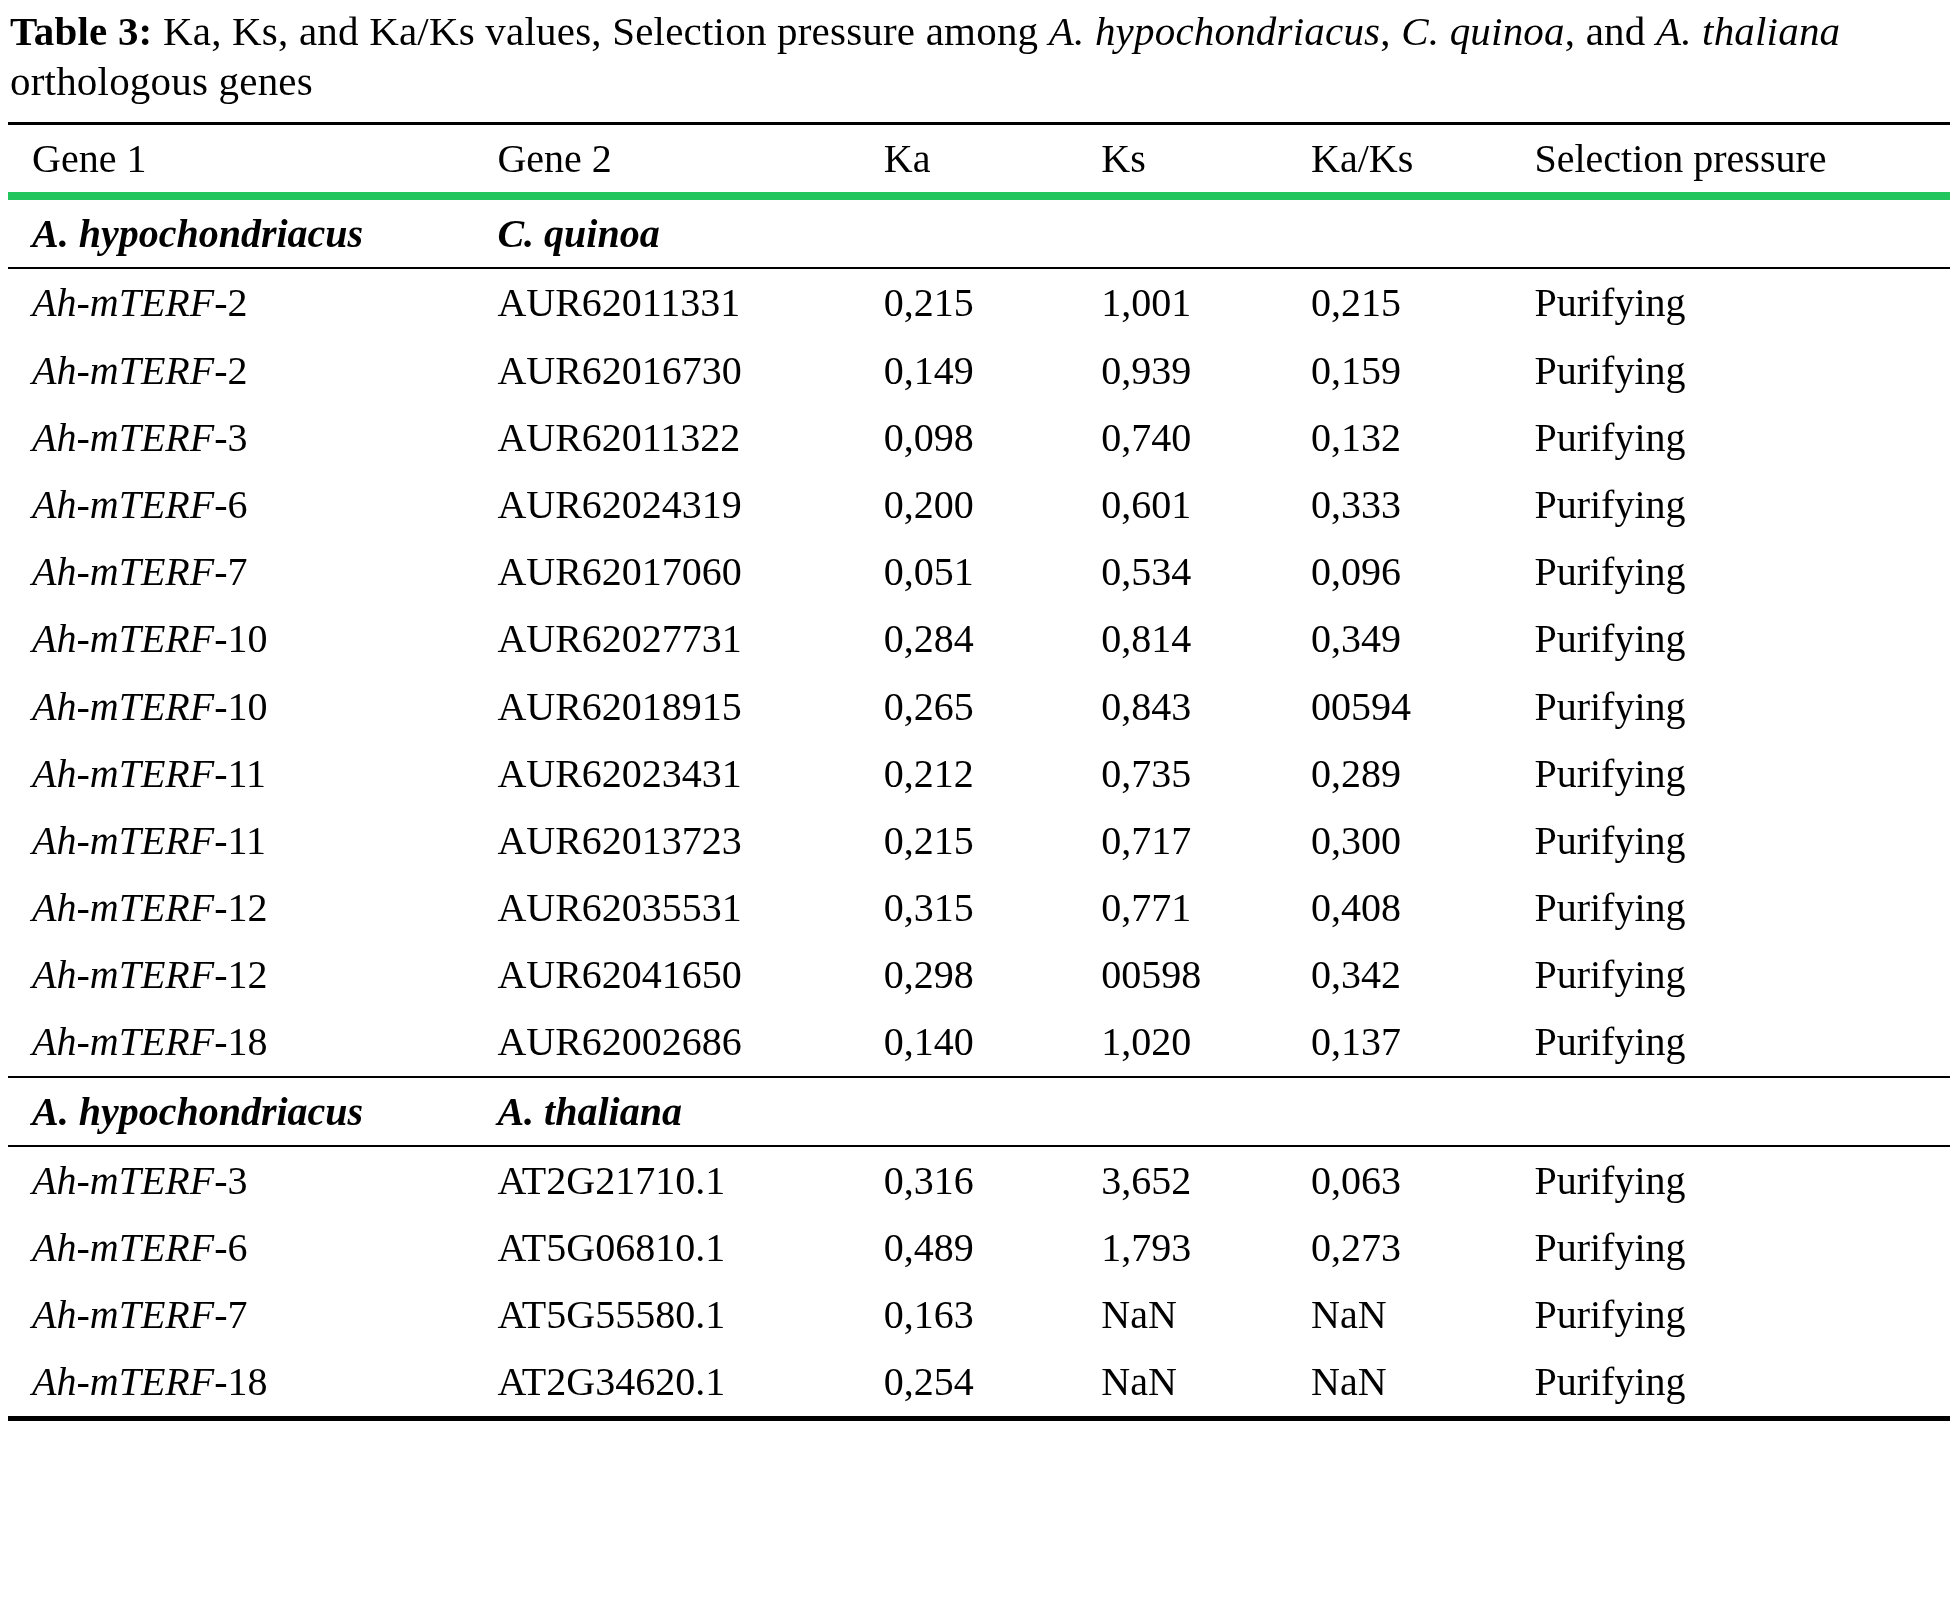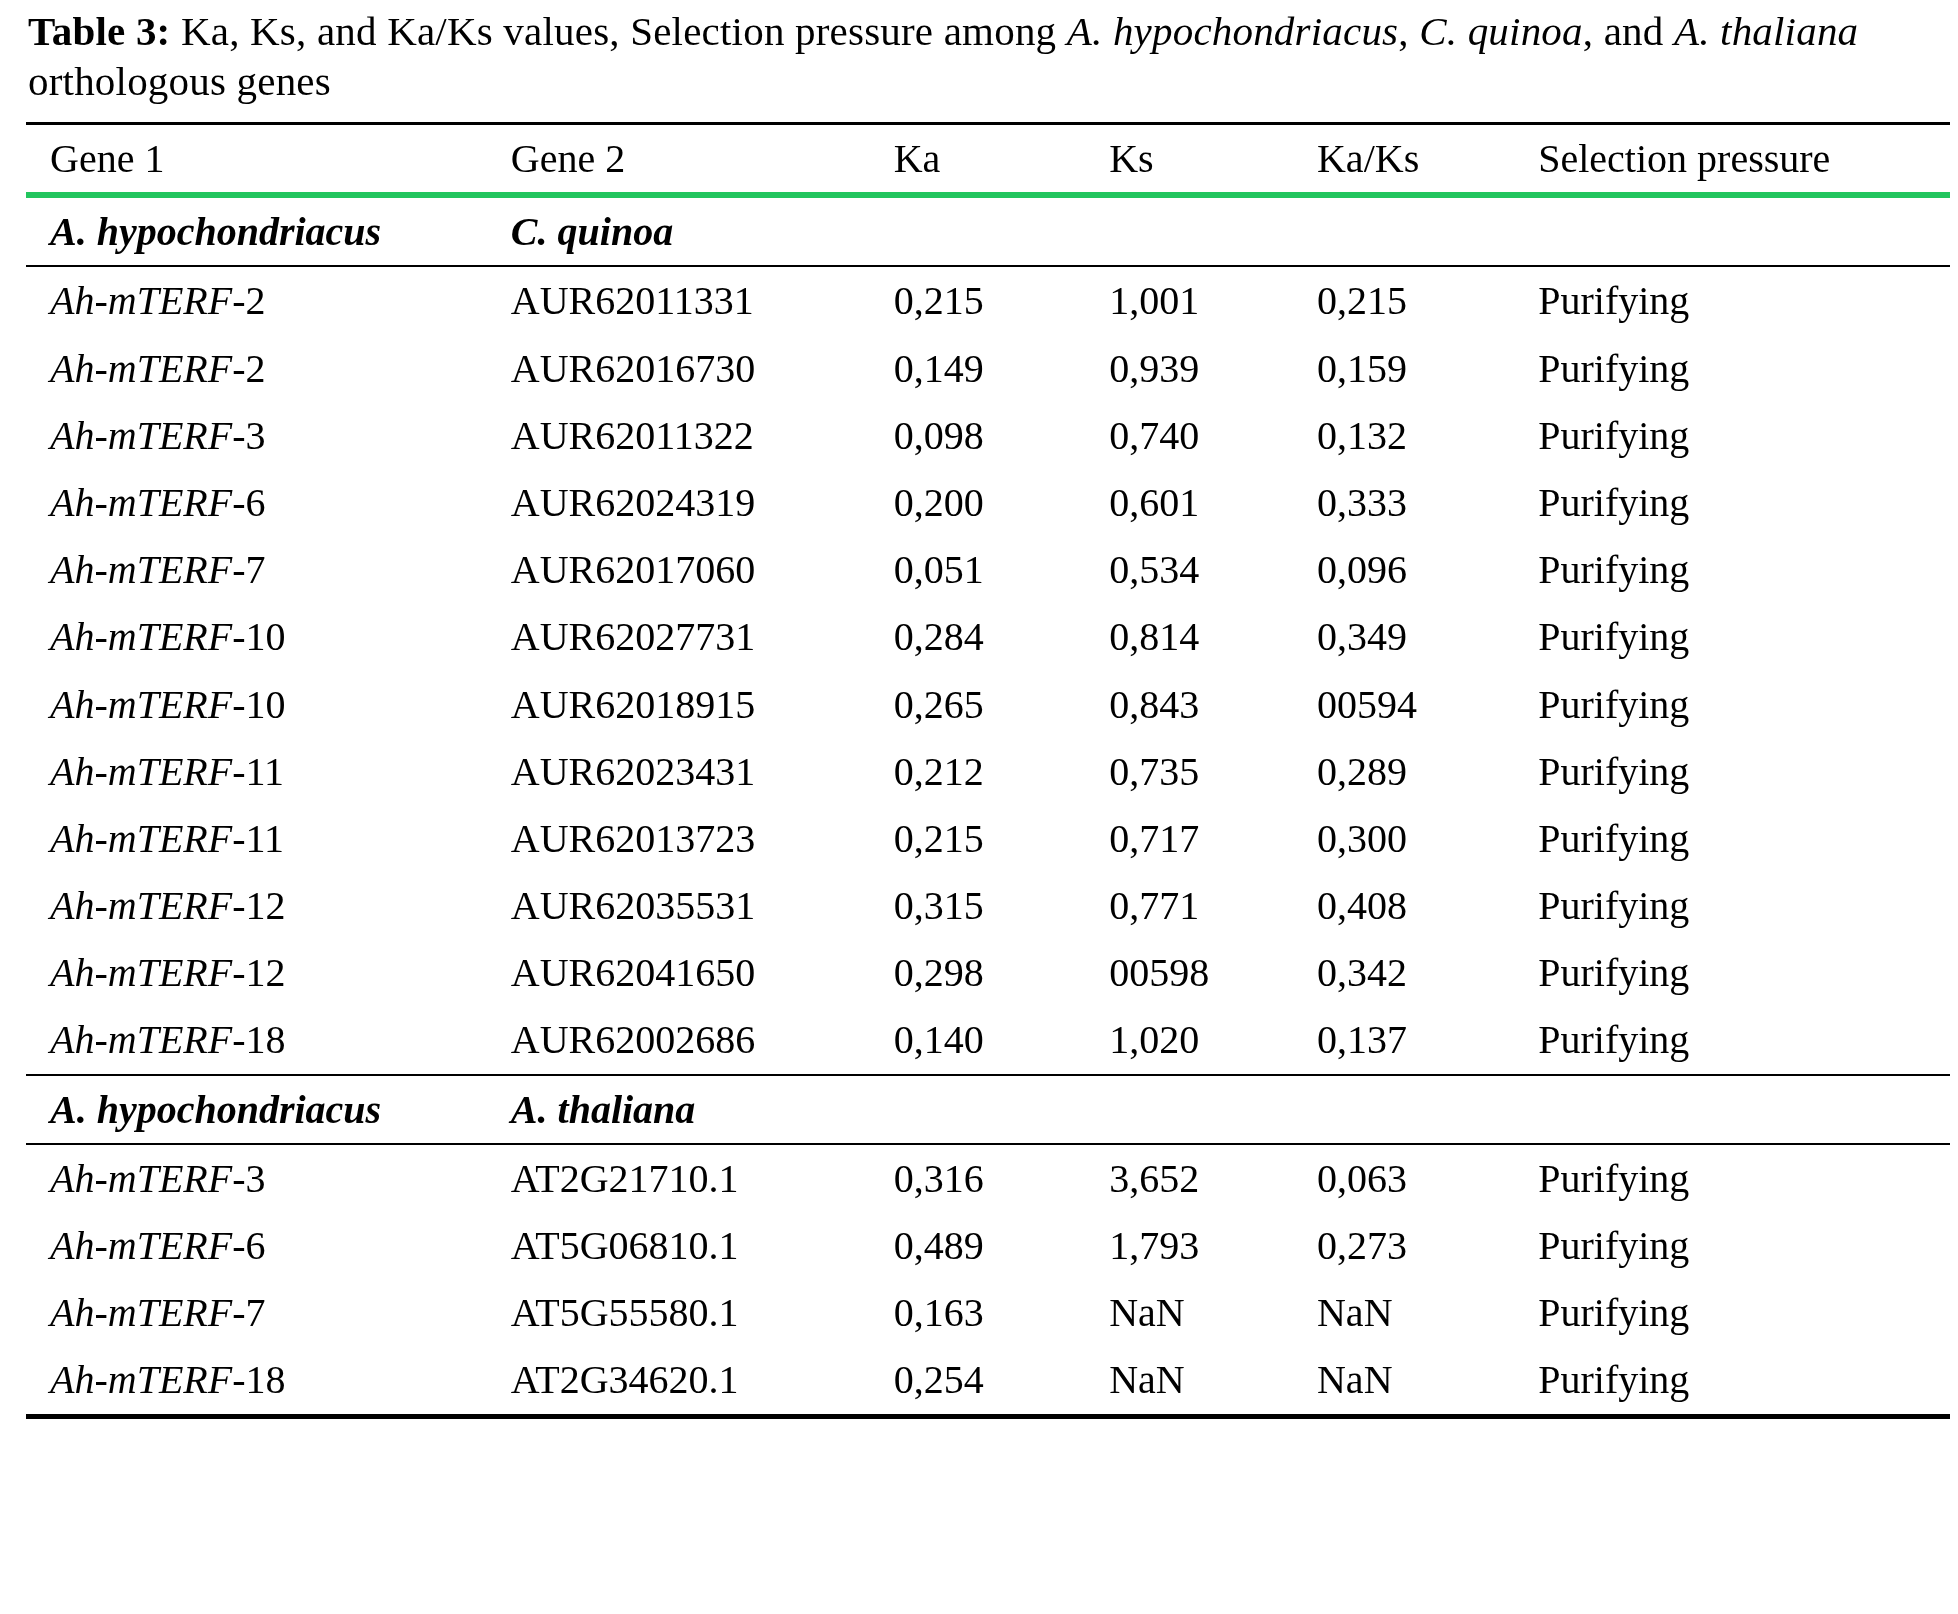--- a/index.html
+++ b/index.html
@@ -7,21 +7,21 @@
   body {
     width: 1958px;
     height: 1614px;
     font-family: "Liberation Serif", "DejaVu Serif", serif;
     color: #000000;
     overflow: hidden;
   }
   .page {
     width: 100%;
     height: 100%;
-    padding: 2px 8px 0 26px;
+    padding: 2px 8px 0 8px;
   }
   .caption {
     font-size: 41px;
     line-height: 1.22;
     padding: 4px 2px 16px 2px;
     letter-spacing: 0.2px;
   }
   .caption .bold { font-weight: 700; }
   .caption .italic { font-style: italic; }
   table.data-table {
@@ -35,21 +35,21 @@
     font-size: 40px;
     font-weight: 400;
     text-align: left;
     vertical-align: middle;
     padding: 10px 8px 10px 0;
     line-height: 1.18;
     white-space: nowrap;
     overflow: visible;
   }
   th:first-child, td:first-child { padding-left: 24px; }
-  thead tr { border-bottom: 6px solid #22c55e; }
+  thead tr { border-bottom: 8px solid #22c55e; }
   tr.section-row {
     border-top: 2px solid #000;
     border-bottom: 2px solid #000;
   }
   td.section-cell {
     font-weight: 700;
     font-style: italic;
   }
   .italic { font-style: italic; }
   col.c-gene1 { width: 25.2%; }

